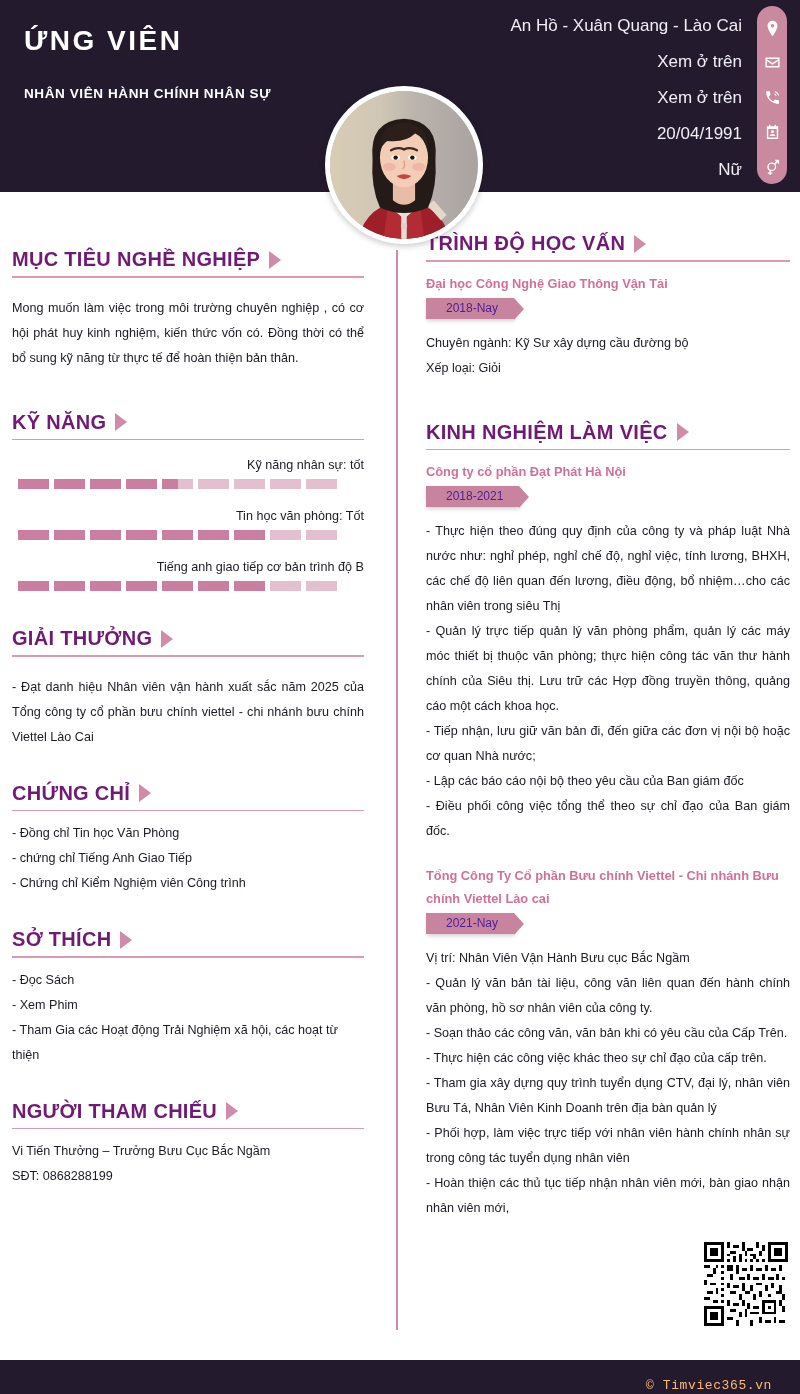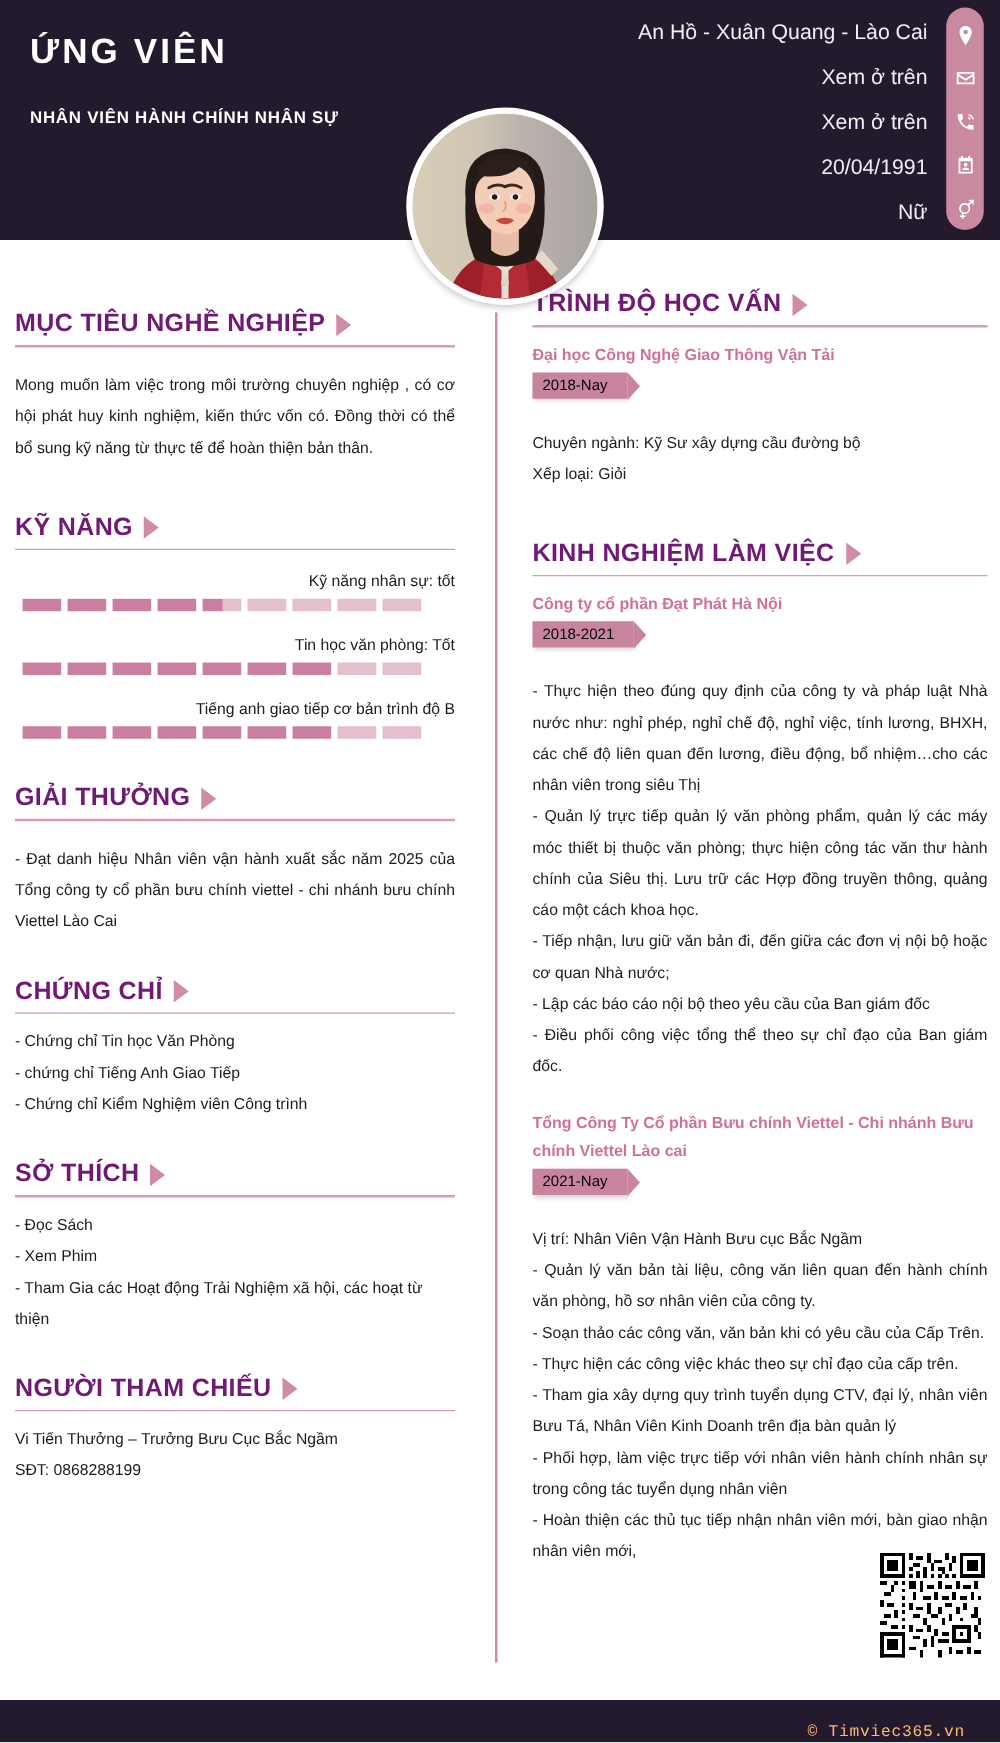--- a/index.html
+++ b/index.html
@@ -216,24 +216,24 @@
     font-size: 12.8px;
     font-weight: bold;
     color: #d0719a;
     line-height: 23px;
     margin-bottom: 3px;
   }
   .date-badge {
     display: inline-block;
     position: relative;
     background: #c8849f;
-    color: #000000;
+    color: #4c1d95;
     font-size: 12px;
-    padding: 3px 16px 4px 8px;
-    margin-bottom: 23px;
+    padding: 3px 16px 4px 20px;
+    margin-bottom: 12px;
     box-shadow: 1px 2px 4px rgba(0,0,0,0.18);
   }
   .date-badge::after {
     content: "";
     position: absolute;
     right: -10px;
     top: 0;
     width: 0; height: 0;
     border-top: 11px solid transparent;
     border-bottom: 11px solid transparent;
@@ -498,21 +498,21 @@
       </div>
 
       <div class="sec-gap"></div>
 
       <div class="sec">
         <div class="sec-head">
           <span class="sec-title">CHỨNG CHỈ</span>
           <span class="arrow-tri"></span>
         </div>
         <div class="sec-rule"></div>
-        <div class="list-line">- Chứng chỉ Tin học Văn Phòng</div>
+        <div class="list-line">- Đồng chỉ Tin học Văn Phòng</div>
         <div class="list-line">- chứng chỉ Tiếng Anh Giao Tiếp</div>
         <div class="list-line">- Chứng chỉ Kiểm Nghiệm viên Công trình</div>
       </div>
 
       <div class="sec-gap"></div>
 
       <div class="sec">
         <div class="sec-head">
           <span class="sec-title">SỞ THÍCH</span>
           <span class="arrow-tri"></span>

